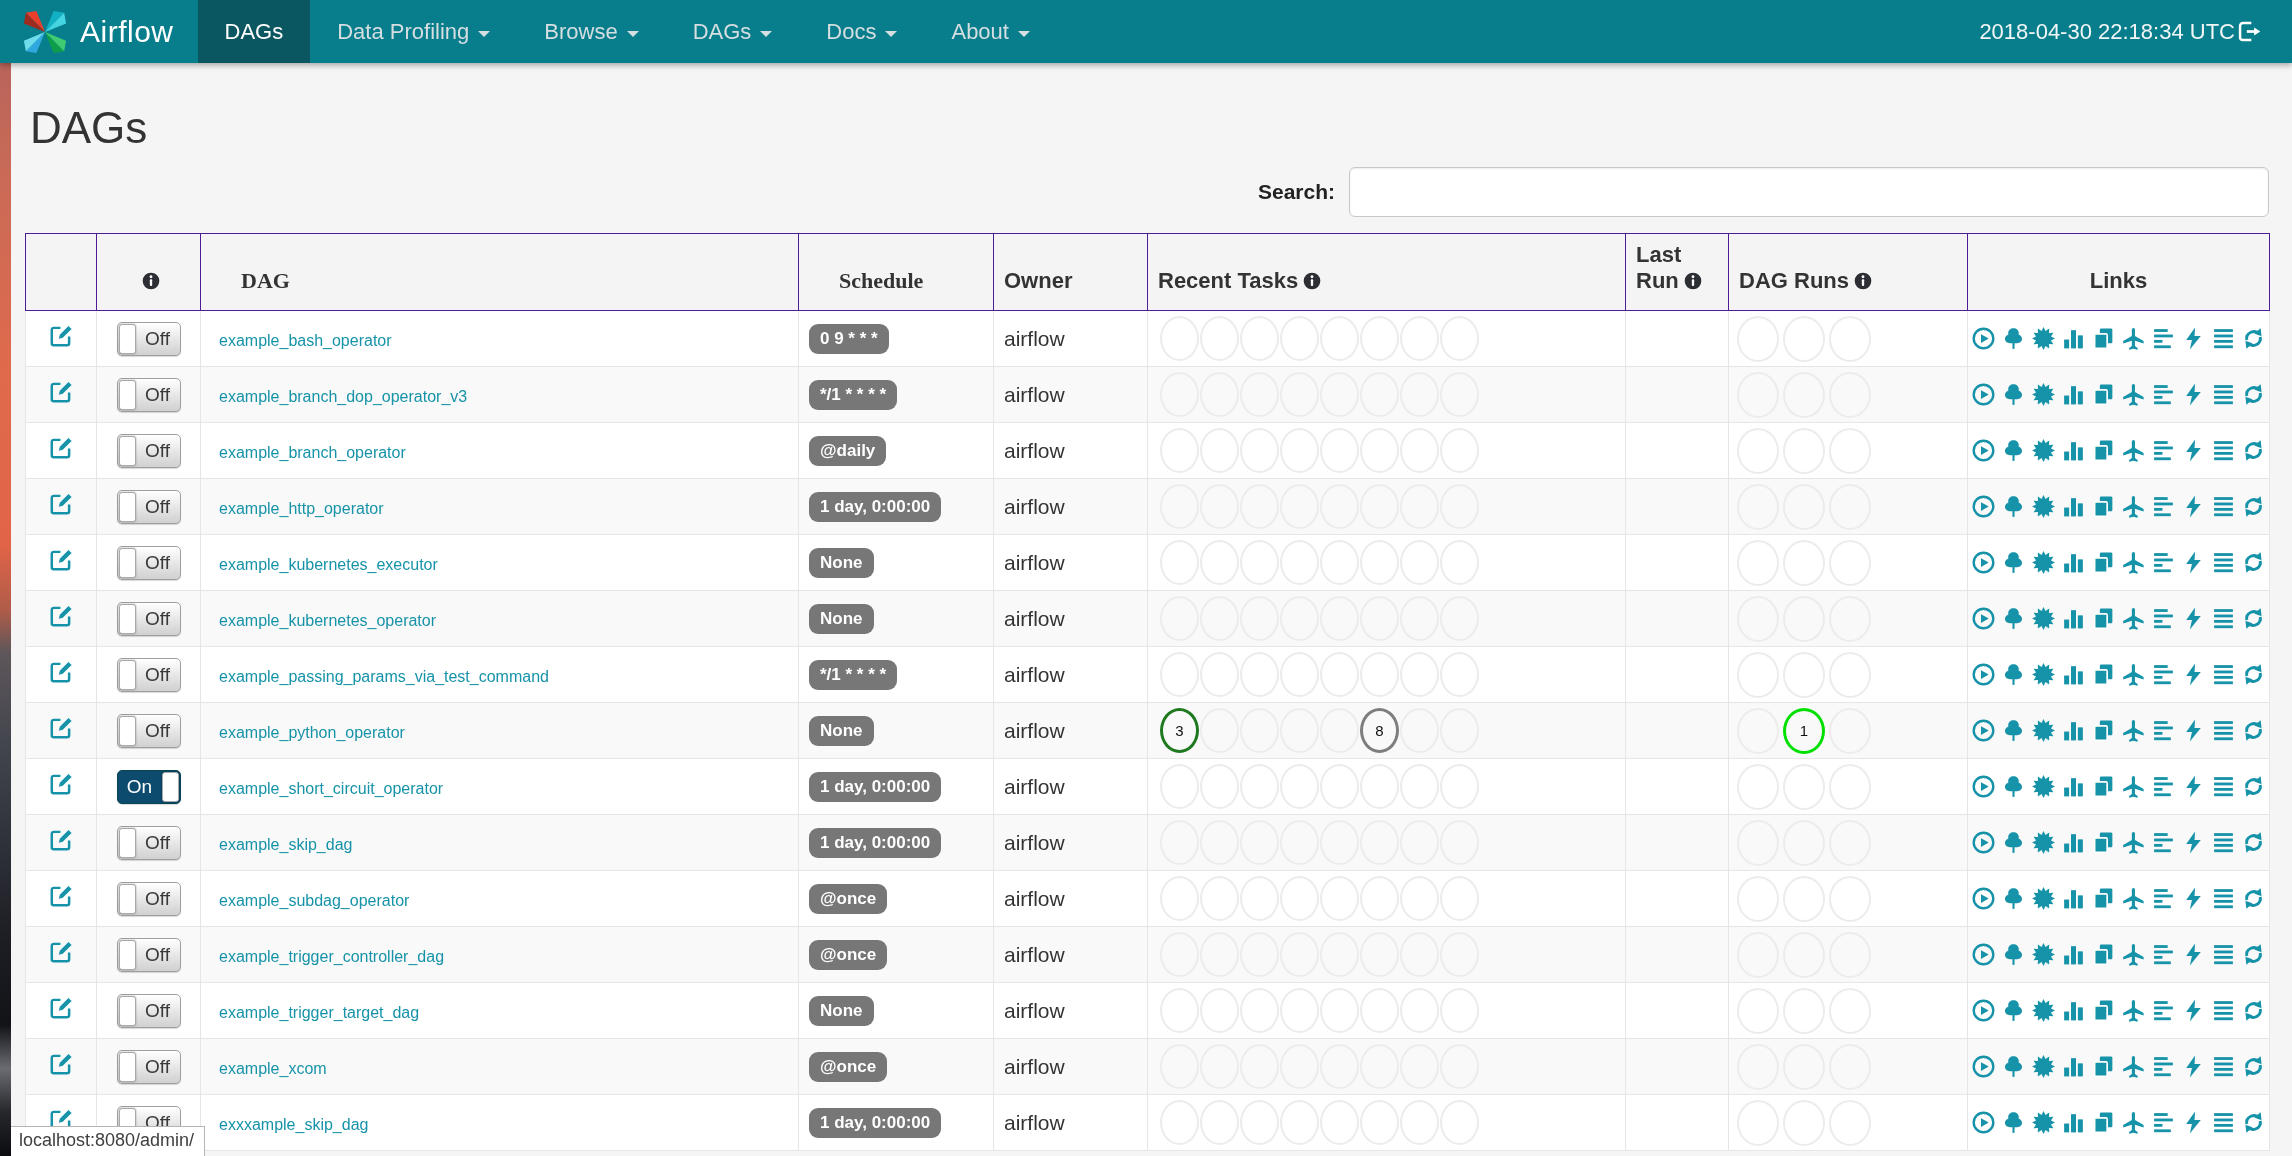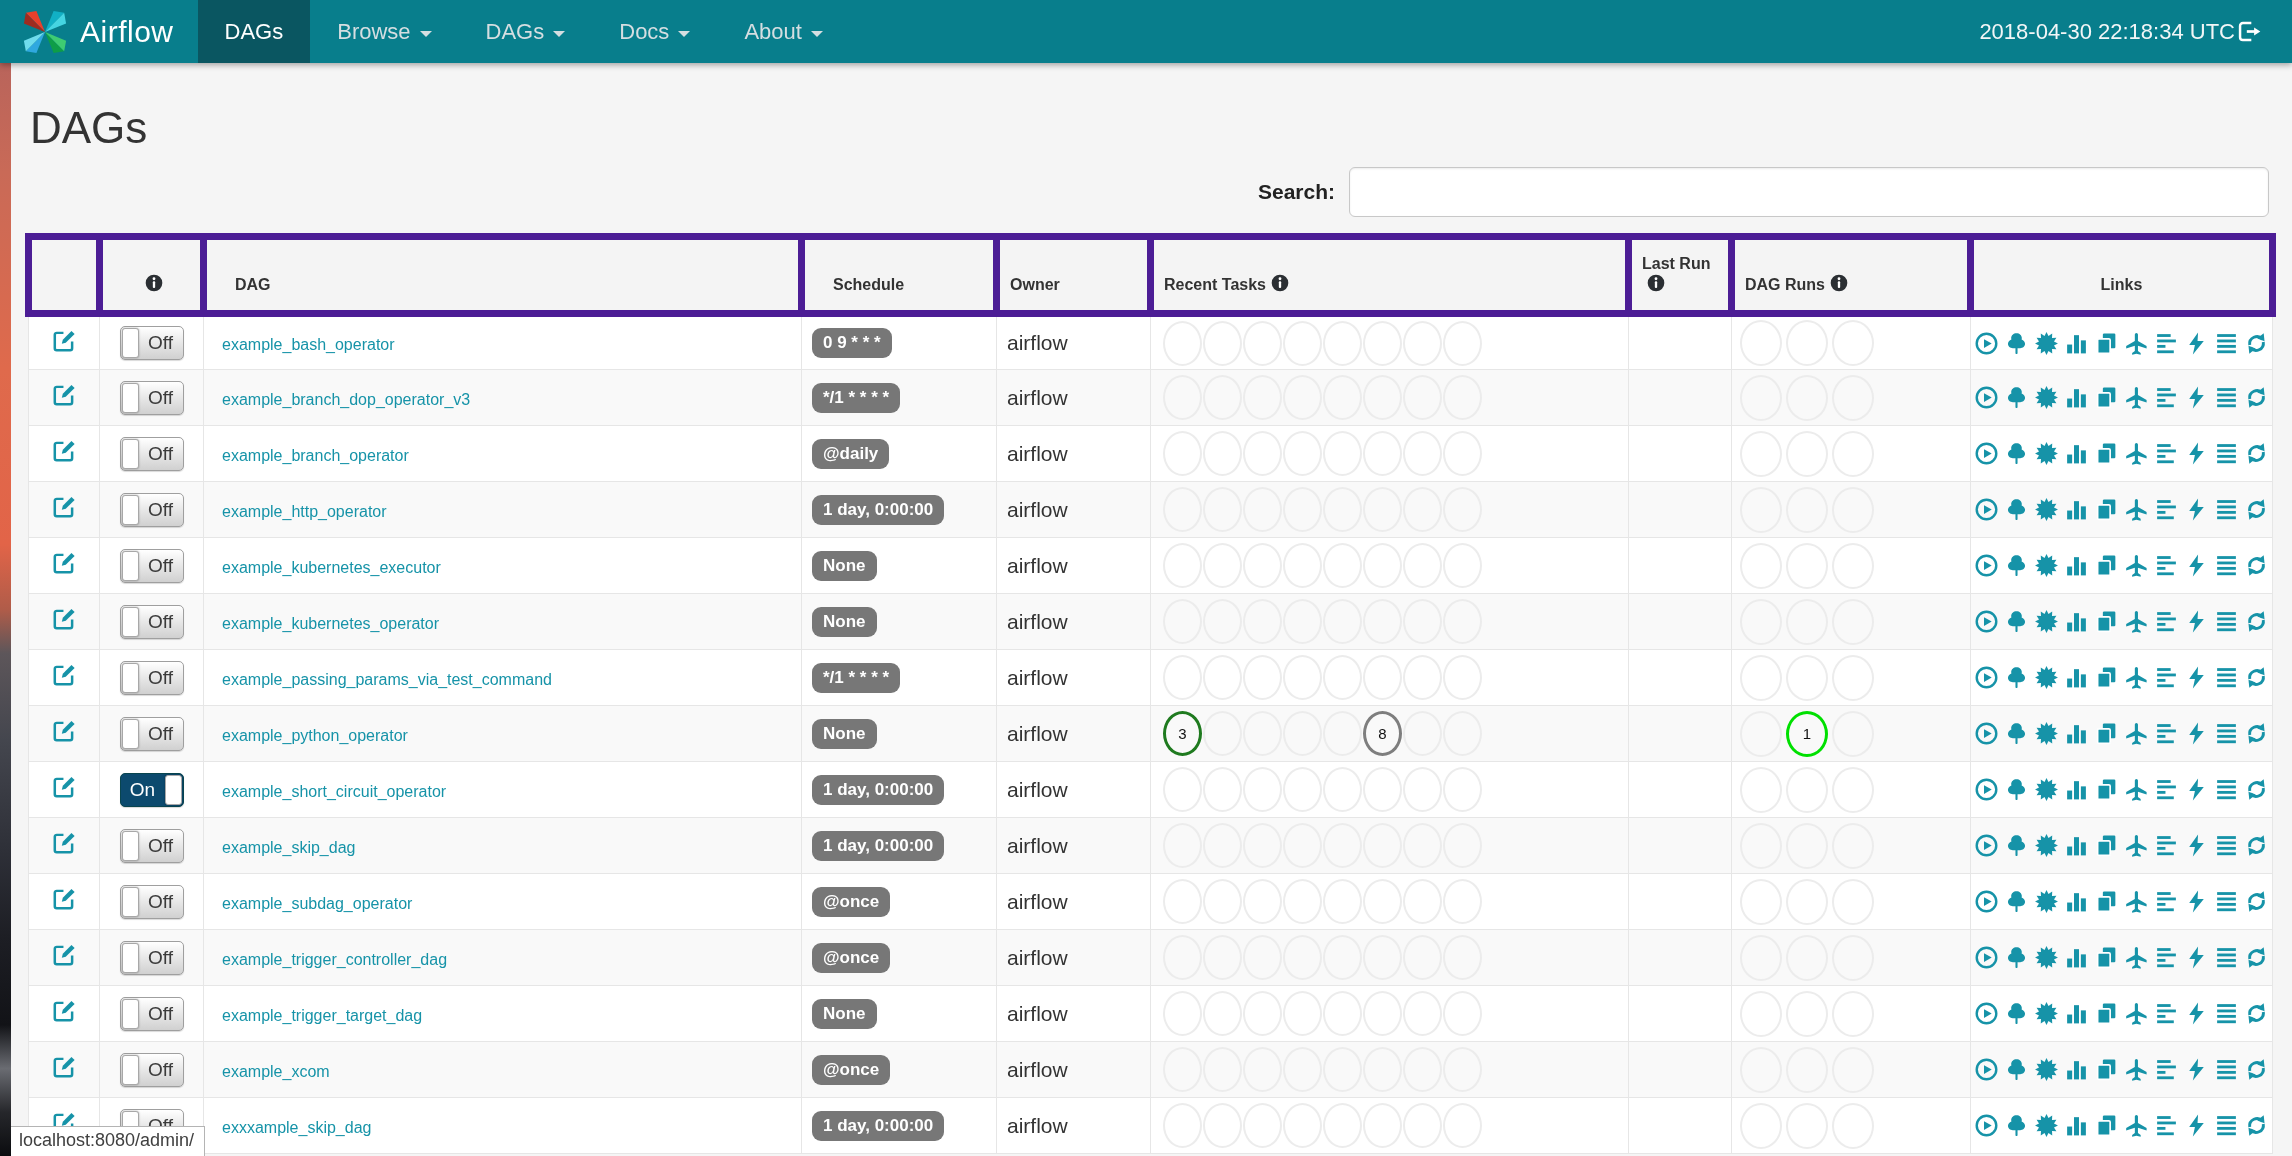--- a/index.html
+++ b/index.html
@@ -29,23 +29,23 @@
   
   .content{position:relative;margin-left:11px;}
   .page-title{font-size:44px;font-weight:500;color:#333;margin:40px 0 14px 19px;}
   .search-row{display:flex;justify-content:flex-end;align-items:center;gap:14px;width:2244px;margin:0 0 16px 14px;}
   .search-label{font-size:21px;font-weight:bold;color:#222;}
   .search-input{width:920px;height:50px;border:1px solid #c8c8c8;border-radius:6px;background:#fff;
     box-shadow:inset 0 1px 2px rgba(0,0,0,.08);font-size:21px;padding:0 12px;box-sizing:border-box;outline:none;}
 
   
   table.dags{border-collapse:collapse;table-layout:fixed;width:2244px;margin-left:14px;}
-  .dags th{background:#f4f4f4;border:7px solid #4c1d95;font-size:16px;font-weight:bold;color:#333;
+  .dags th{background:#f4f4f4;border:1px solid #4c1d95;font-size:22px;font-weight:bold;color:#333;
     text-align:left;vertical-align:bottom;height:77px;box-sizing:border-box;padding:8px 10px 16px 10px;}
-  .dags th.h-dag,.dags th.h-sched{padding-left:28px;}
+  .dags th.h-dag,.dags th.h-sched{padding-left:40px;font-family:Liberation Serif, serif;}
   .dags th.h-links{text-align:center;}
   .dags th .info-ic{display:inline-block;width:20px;height:20px;vertical-align:-3px;margin-left:4px;}
   .dags th .info-ic svg{width:20px;height:20px;display:block;}
   .dags td{border:1px solid #e6e6e6;height:56px;box-sizing:border-box;vertical-align:middle;
     font-size:21px;color:#333;padding:0 10px;background:#fff;overflow:hidden;}
   .dags tbody tr:nth-child(even) td{background:#f9f9f9;}
   .c-edit{text-align:center;}
   .edit-link{color:var(--link);display:inline-block;text-decoration:none;cursor:pointer;}
   .edit-link svg{width:26px;height:26px;display:block;}
   .c-toggle{text-align:center;}
@@ -103,20 +103,24 @@
           <polygon points="24,24 44,44 46,33" fill="#3ECB72"></polygon>
           <polygon points="24,24 4,44 15,46" fill="#2FA8DF"></polygon>
           <polygon points="24,24 4,44 2,33" fill="#6FDCEC"></polygon>
         </svg>
       </span>
       <span class="brand-text">Airflow</span>
     </a>
     <div class="nav-items" id="nav-items">
         <a class="nav-item active">
           <span>DAGs</span>
+        </a>
+        <a class="nav-item">
+          <span>Data Profiling</span>
+          <span class="caret"></span>
         </a>
         <a class="nav-item">
           <span>Browse</span>
           <span class="caret"></span>
         </a>
         <a class="nav-item">
           <span>DAGs</span>
           <span class="caret"></span>
         </a>
         <a class="nav-item">

